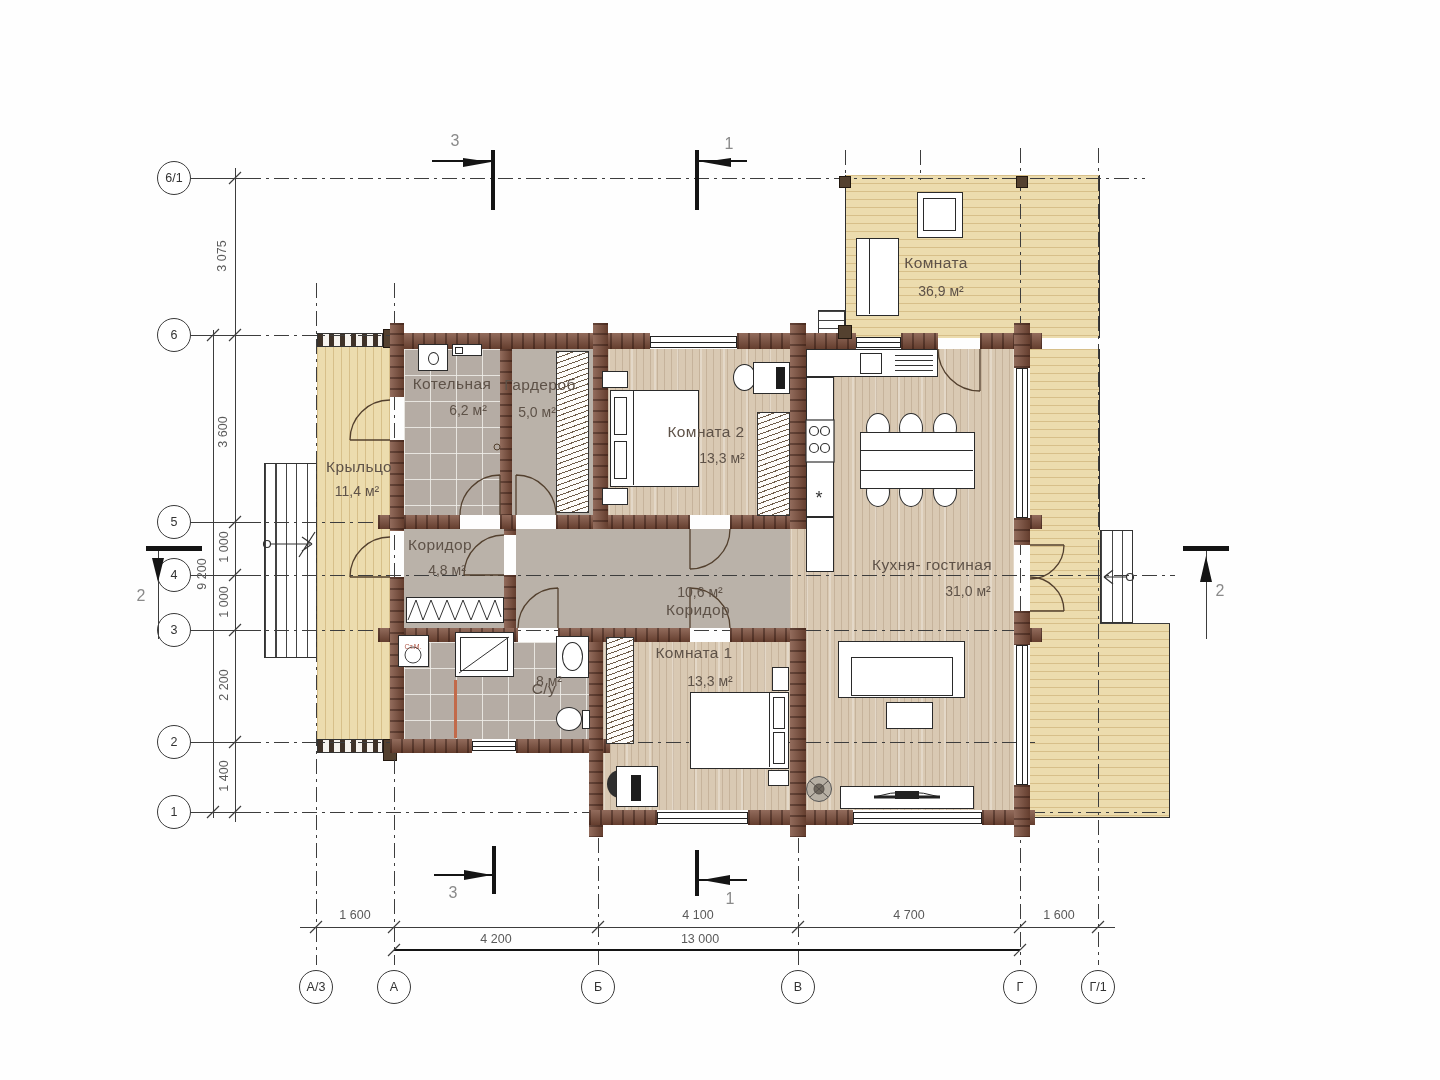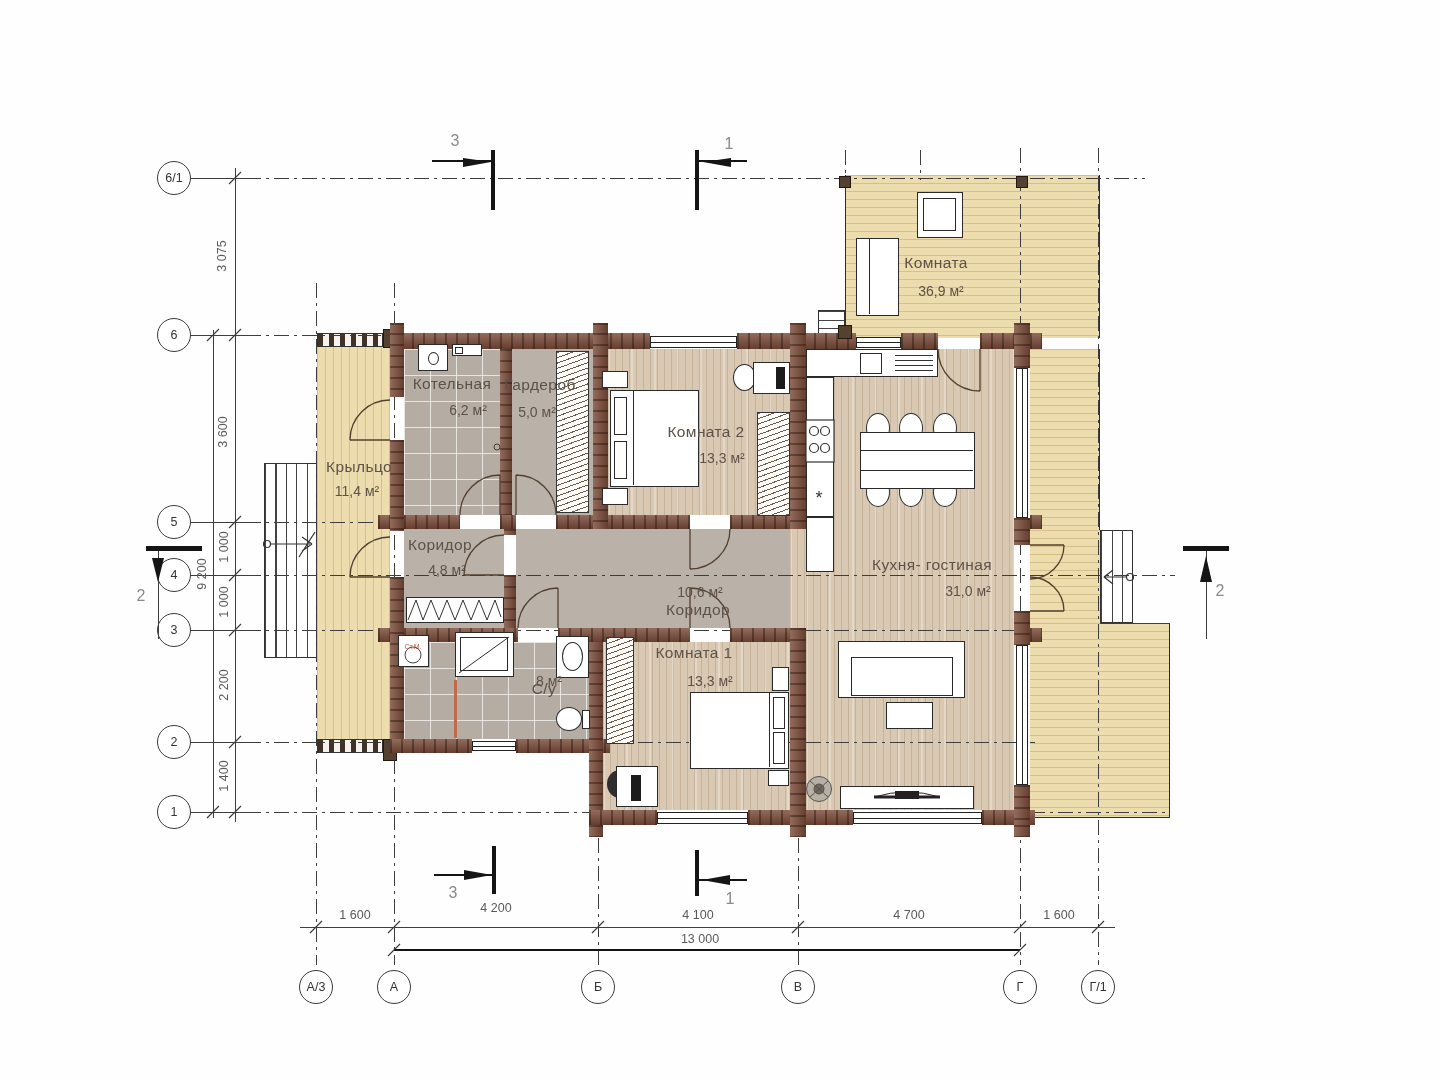--- a/index.html
+++ b/index.html
@@ -239,21 +239,21 @@
   <div class="a bar" style="left:394px;top:949px;width:626px;height:2px;"></div>
 
   <span class="a dlab rot" style="left:222px;top:256px;">3 075</span>
   <span class="a dlab rot" style="left:223px;top:432px;">3 600</span>
   <span class="a dlab rot" style="left:224px;top:547px;">1 000</span>
   <span class="a dlab rot" style="left:224px;top:602px;">1 000</span>
   <span class="a dlab rot" style="left:224px;top:685px;">2 200</span>
   <span class="a dlab rot" style="left:224px;top:776px;">1 400</span>
   <span class="a dlab rot" style="left:202px;top:574px;">9 200</span>
   <span class="a dlab ctr" style="left:355px;top:915px;">1 600</span>
-  <span class="a dlab ctr" style="left:496px;top:908px;">4 200</span>
+  <span class="a dlab ctr" style="left:496px;top:939px;">4 200</span>
   <span class="a dlab ctr" style="left:698px;top:915px;">4 100</span>
   <span class="a dlab ctr" style="left:909px;top:915px;">4 700</span>
   <span class="a dlab ctr" style="left:1059px;top:915px;">1 600</span>
   <span class="a dlab ctr" style="left:700px;top:939px;">13 000</span>
 
   <div class="a circ" style="left:157px;top:161px;">
       <span>6/1</span>
     </div>
   <div class="a circ" style="left:157px;top:318px;">
       <span>6</span>

